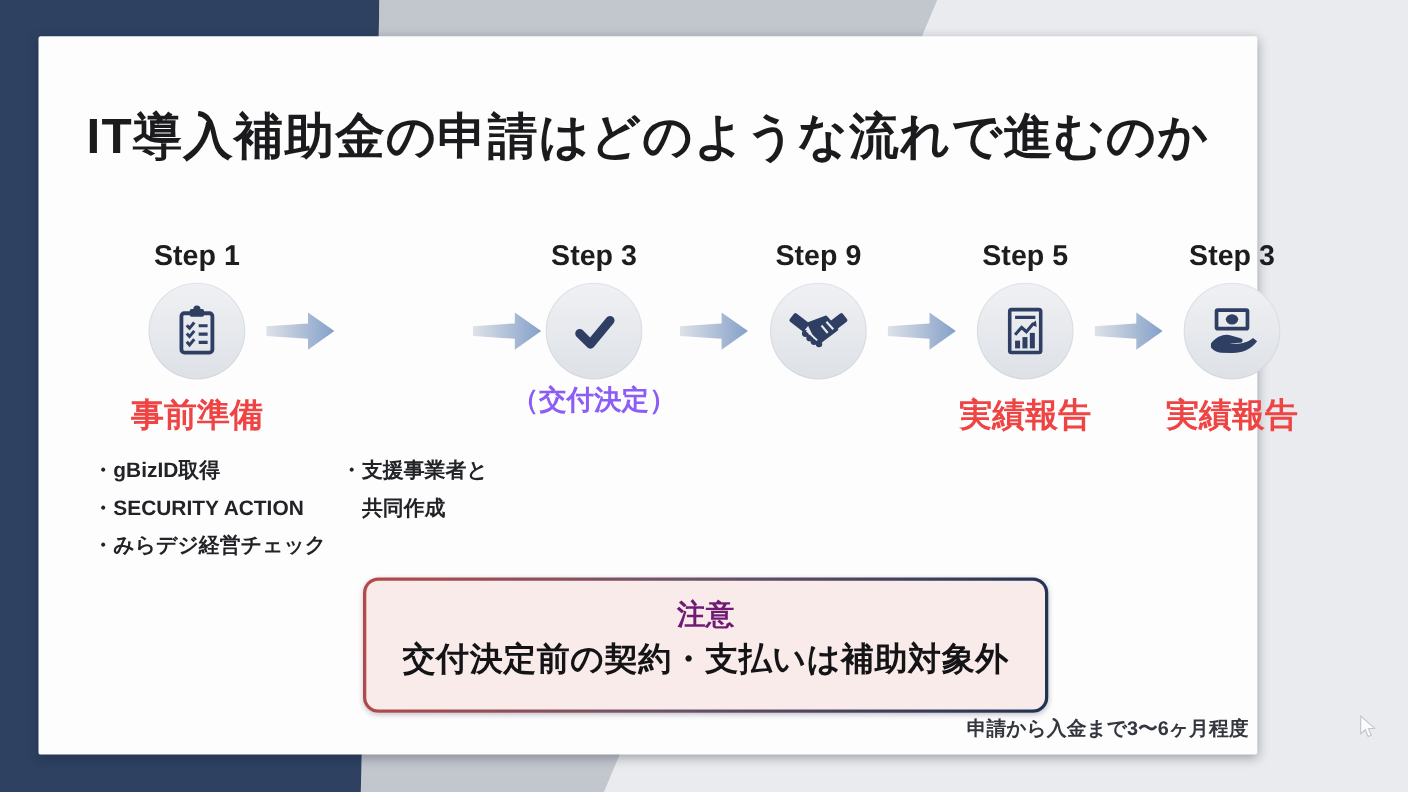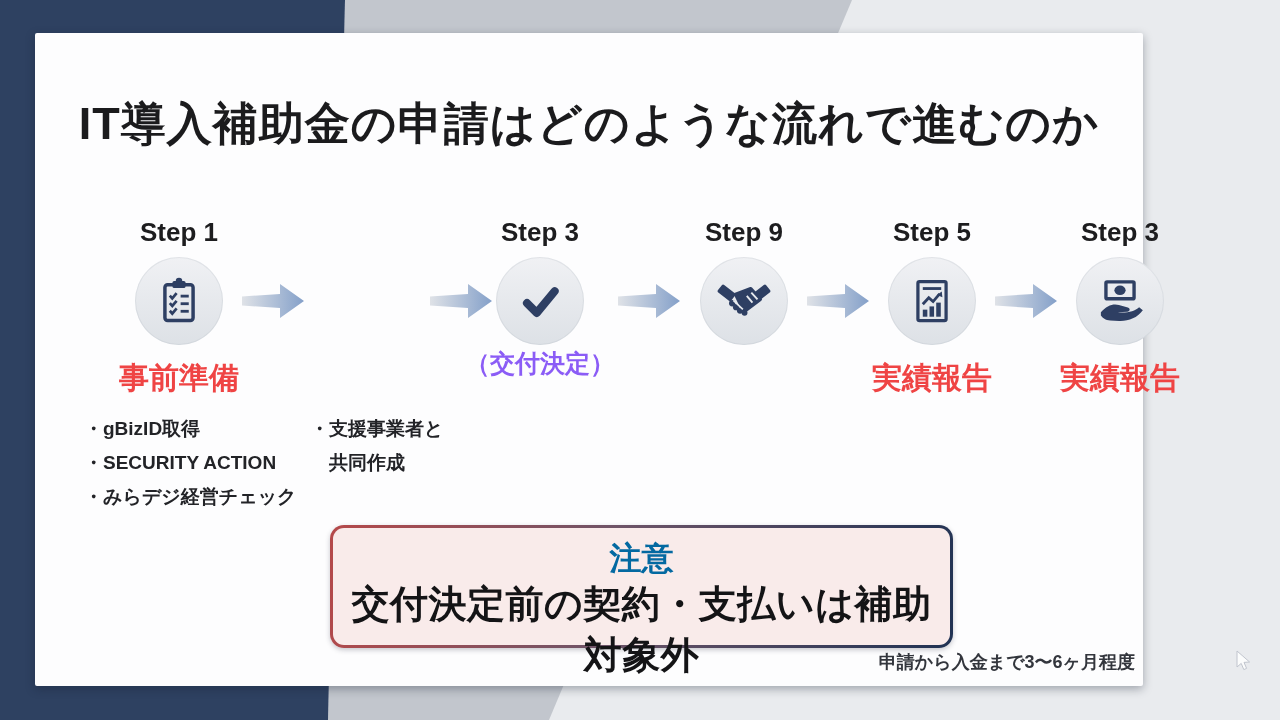--- a/index.html
+++ b/index.html
@@ -58,22 +58,22 @@
   .note-wrap {
     position:absolute; left:295px; top:492px; width:623px; height:123px;
     padding:3px; border-radius:14px;
     background:linear-gradient(100deg,#b5494a 0%,#6e5468 45%,#203253 100%);
     box-shadow:0 2px 5px rgba(40,40,60,.25);
   }
   .note-inner {
     width:100%; height:100%; border-radius:11px; background:#f9ebea;
     text-align:center; padding-top:14px;
   }
-  .note-heading { font-size:32px; font-weight:800; color:#0369a1; line-height:32px; }
-  .note-body { margin-top:5px; font-size:38px; font-weight:800; color:#141416; letter-spacing:.5px; }
+  .note-heading { font-size:26px; font-weight:800; color:#701a75; line-height:32px; }
+  .note-body { margin-top:5px; font-size:30px; font-weight:800; color:#141416; letter-spacing:.5px; }
 
   .footer-note {
     position:absolute; right:8px; top:616px; font-size:18px; font-weight:600;
     color:#33363d; line-height:26px;
   }
 
   .cursor { position:absolute; left:1236px; top:650px; opacity:.85; }
 
   svg { display:block; }
   .hidden-defs { position:absolute; width:0; height:0; }

